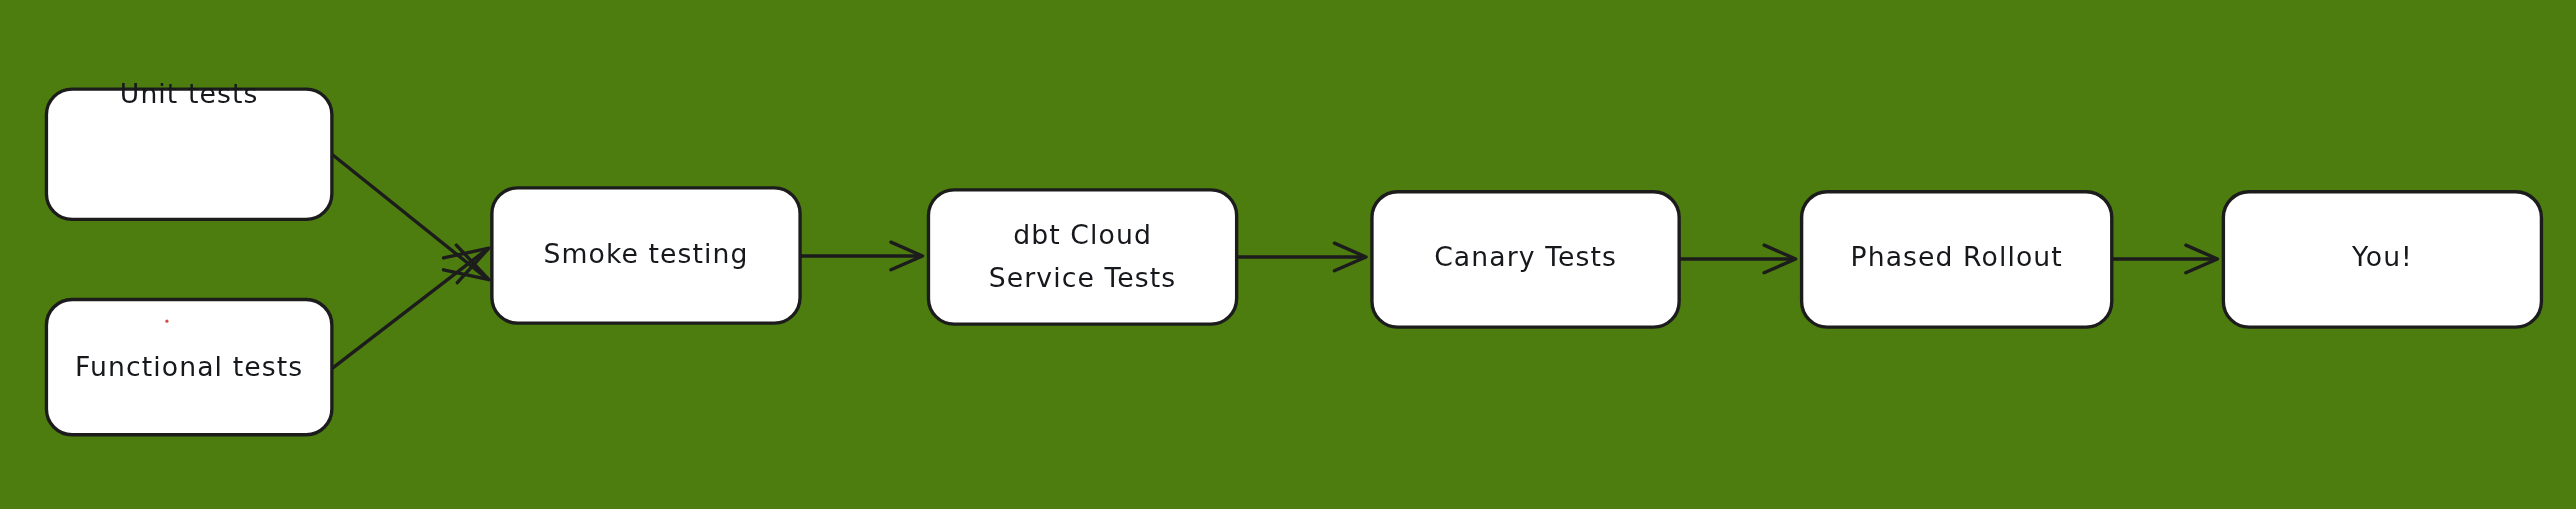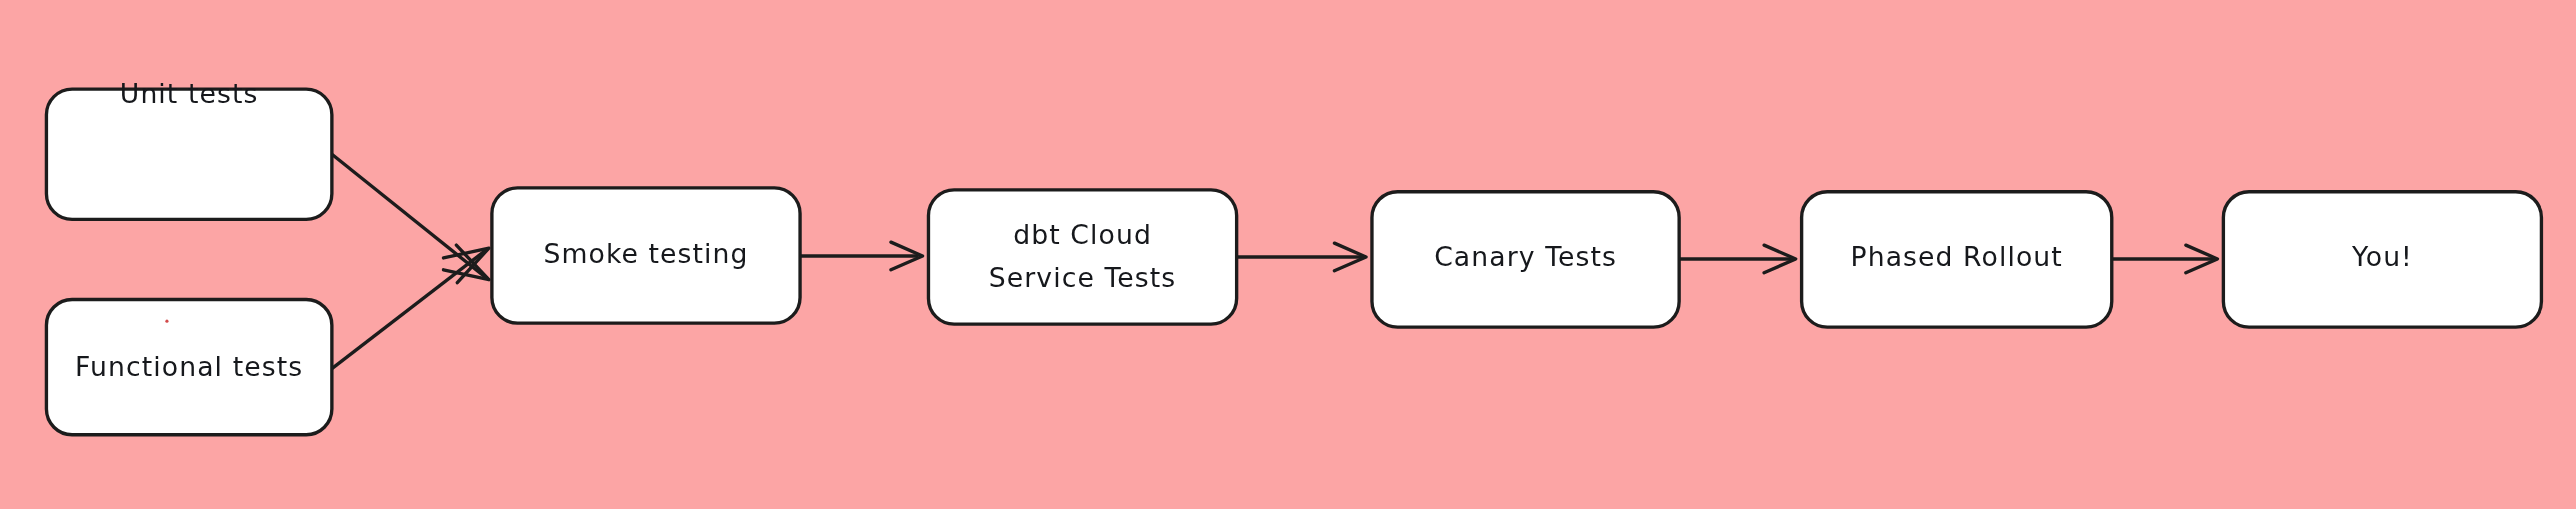--- a/index.html
+++ b/index.html
@@ -7,21 +7,21 @@
     padding: 0;
     background: #ffffff;
   }
   body {
     font-family: "DejaVu Sans", sans-serif;
   }
   #canvas {
     position: relative;
     width: 2576px;
     height: 510px;
-    background: #fca5a5;
+    background: #4d7c0f;
     overflow: hidden;
   }
   #diagram-svg {
     position: absolute;
     left: 0;
     top: 0;
     width: 2576px;
     height: 510px;
   }
   .node-box {

